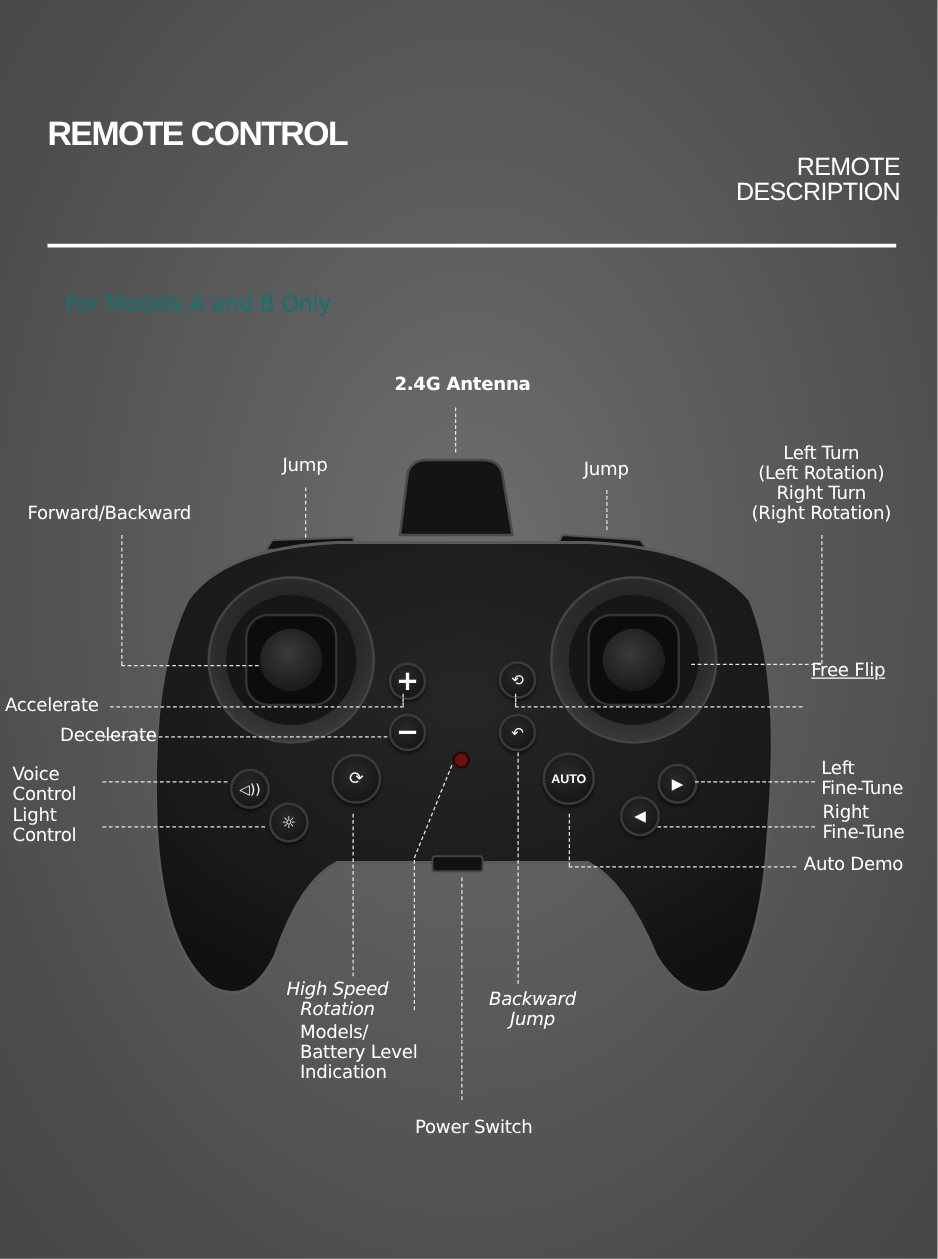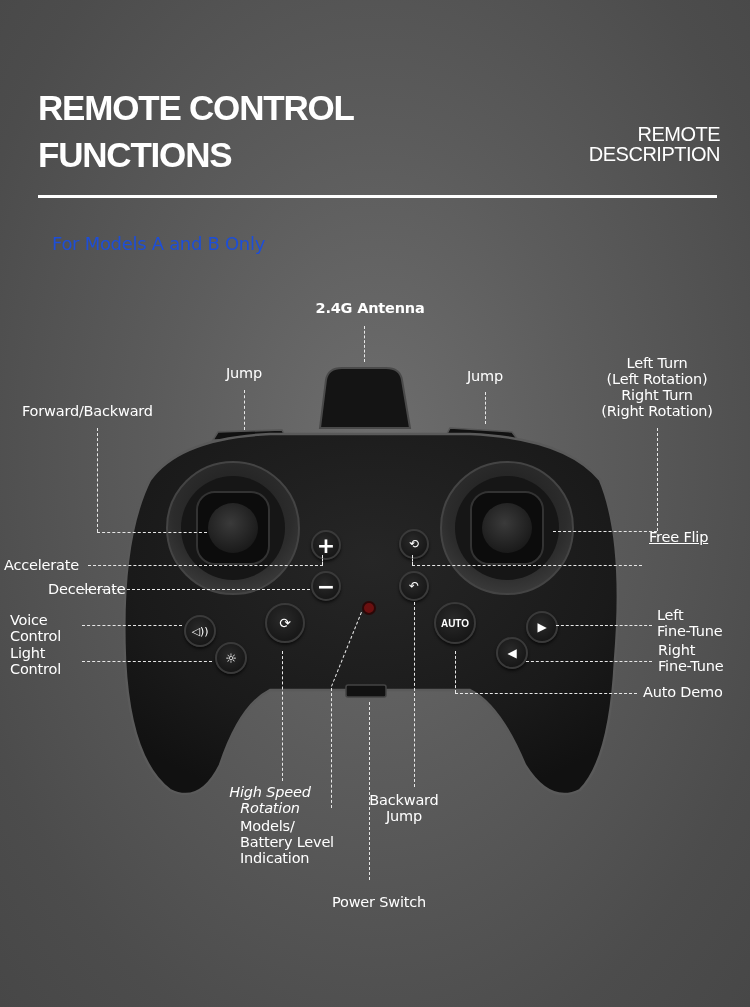--- a/index.html
+++ b/index.html
@@ -5,49 +5,48 @@
   html, body { margin:0; padding:0; }
   body {
     width:750px; height:1007px; overflow:hidden; position:relative;
     background: radial-gradient(ellipse at 50% 45%, #6e6e6e 0%, #5c5c5c 40%, #4c4c4c 80%, #474747 100%);
     font-family: "DejaVu Sans", sans-serif;
     color:#fff;
   }
   .abs { position:absolute; }
   .title {
     left:38px; top:84px; font-family:"Liberation Sans", sans-serif; font-weight:bold;
-    font-size:35px; line-height:47px; letter-spacing:-1.2px; color:#fff;
+    font-size:27px; line-height:47px; letter-spacing:-1.2px; color:#fff;
   }
   .subtitle {
     right:30px; top:124px; text-align:right; font-family:"Liberation Sans", sans-serif;
     font-size:20px; line-height:20px; letter-spacing:-0.5px; color:#fff;
   }
   .rule { left:38px; top:195px; width:679px; height:3px; background:#fff; }
-  .models { left:52px; top:233px; font-size:18px; color:#1d4ed8; letter-spacing:-0.3px; }
+  .models { left:52px; top:233px; font-size:18px; color:#0f766e; letter-spacing:-0.3px; }
   .lbl { font-size:14.5px; line-height:16px; color:#fff; letter-spacing:-0.2px; white-space:nowrap; }
   .lbl.r { text-align:left; }
   .lbl.c { text-align:center; }
   .dash-h { border-top:1.5px dashed #e8e8e8; height:0; }
   .dash-v { border-left:1.5px dashed #e8e8e8; width:0; }
 
   
   .ctrl-svg { left:110px; top:360px; }
   .btn {
     border-radius:50%; background:radial-gradient(circle at 45% 40%, #2a2a2a, #101010);
     border:2px solid #3a3a3a; box-shadow:0 2px 3px rgba(0,0,0,0.6);
     display:flex; align-items:center; justify-content:center; color:#fff;
   }
   .btn-auto { font-family:"Liberation Sans", sans-serif; font-weight:bold; font-size:10px; }
 </style>
 </head>
 <body>
 
 <div class="abs title">
   <div>REMOTE CONTROL</div>
-  <div>FUNCTIONS</div>
 </div>
 <div class="abs subtitle">
   <div>REMOTE</div>
   <div>DESCRIPTION</div>
 </div>
 <div class="abs rule"></div>
 <div class="abs models">For Models A and B Only</div>
 
 <svg class="abs ctrl-svg" width="530" height="450" viewBox="0 0 530 450">
   <defs>
@@ -176,17 +175,17 @@
 <div class="abs lbl" style="left:643px;top:684px;">Auto Demo</div>
 <div class="abs lbl c" style="left:222px;top:784px;width:96px;font-style:italic;">
   <div>High Speed</div>
   <div>Rotation</div>
 </div>
 <div class="abs lbl r" style="left:240px;top:818px;width:111px;">
   <div>Models/</div>
   <div>Battery Level</div>
   <div>Indication</div>
 </div>
-<div class="abs lbl c" style="left:360px;top:792px;width:88px;">
+<div class="abs lbl c" style="left:382px;top:792px;width:88px;font-style:italic;">
   <div>Backward</div>
   <div>Jump</div>
 </div>
 <div class="abs lbl c" style="left:318px;top:894px;width:122px;">Power Switch</div>
 
 </body></html>

